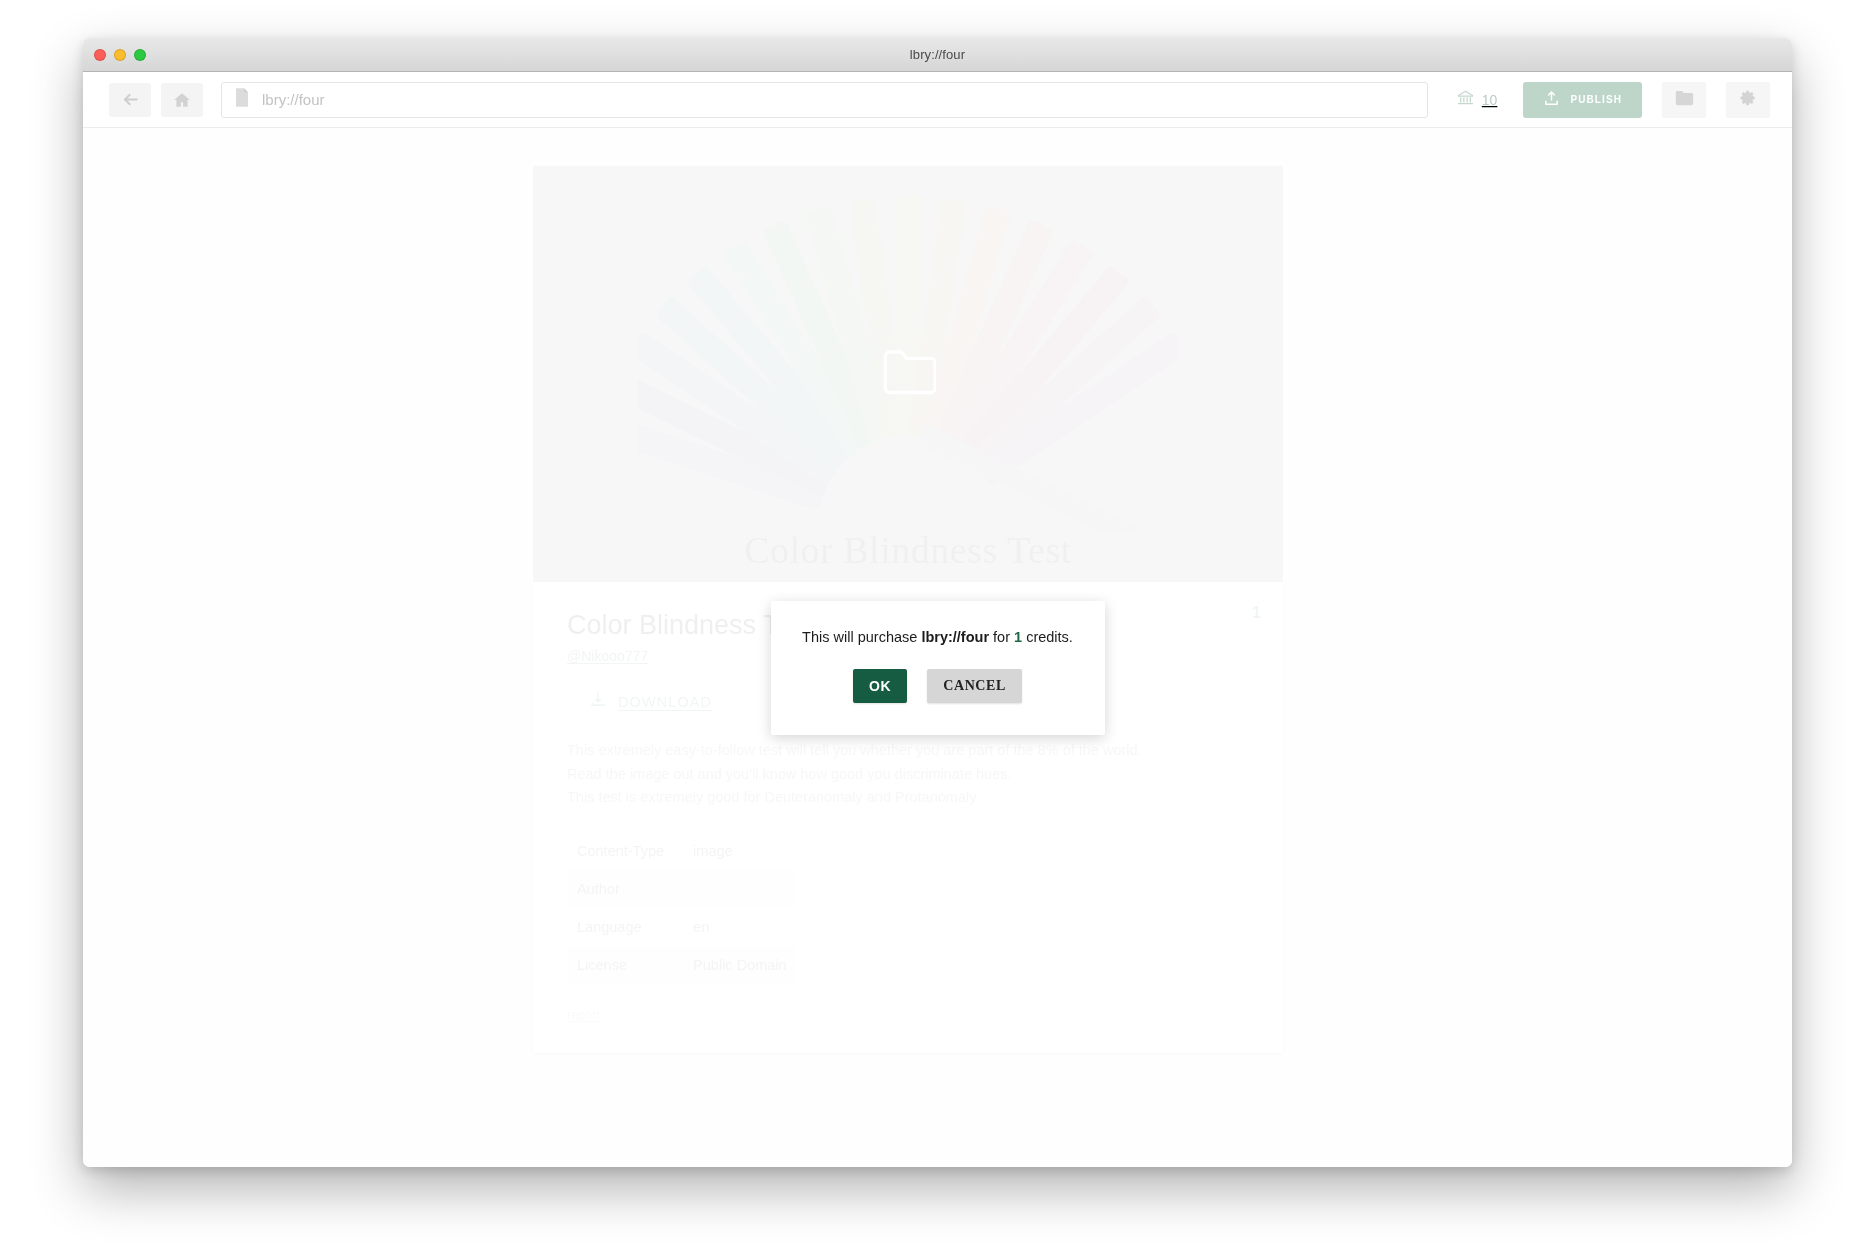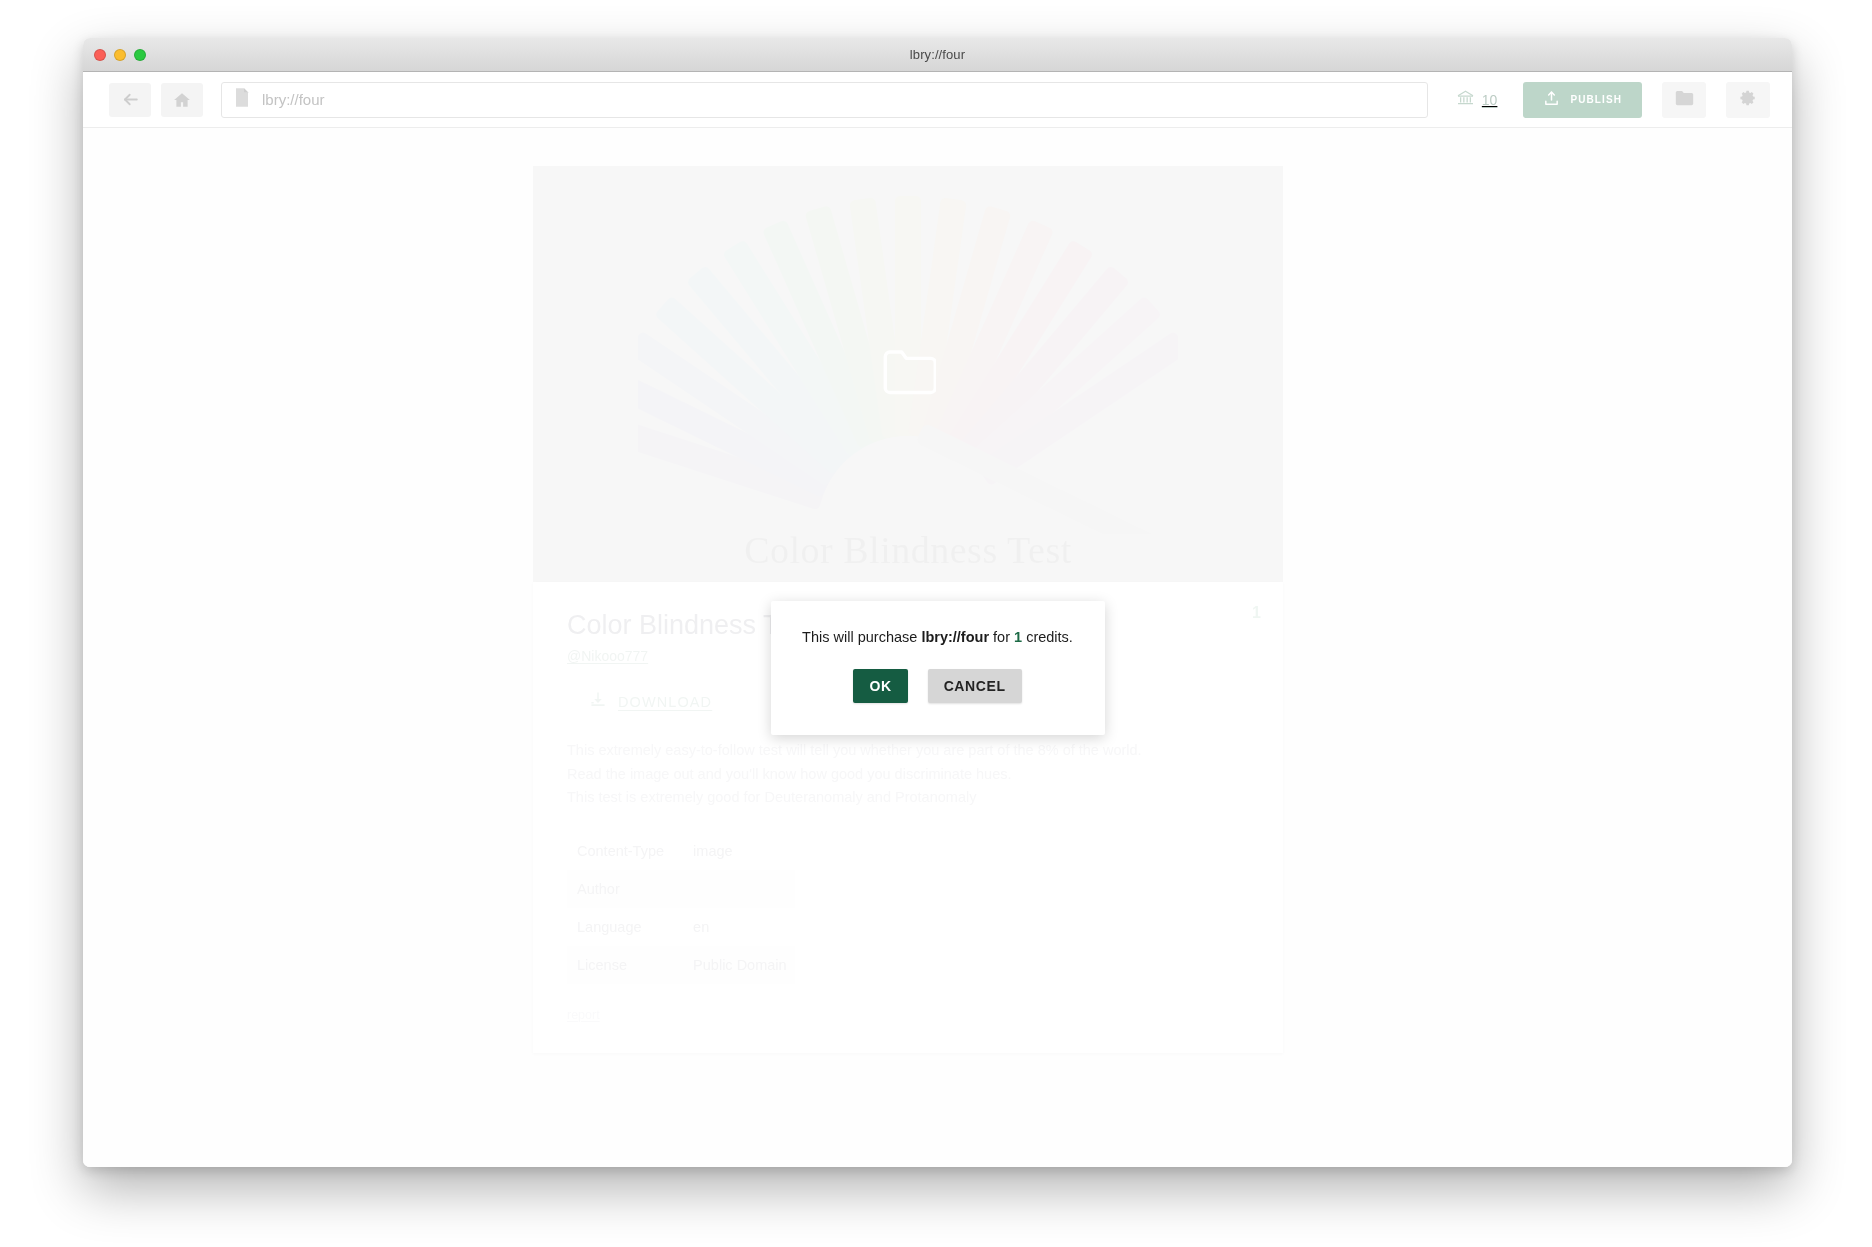--- a/index.html
+++ b/index.html
@@ -306,21 +306,21 @@
     font-size: 14px;
     font-weight: 600;
     letter-spacing: .6px;
     padding: 9px 16px;
     min-width: 42px;
     cursor: pointer;
     font-family: "Liberation Sans", sans-serif;
     box-shadow: 0 1px 2px rgba(0,0,0,0.12);
   }
   #modal-ok { background: #155c42; color: #ffffff; }
-  #modal-cancel { background: #d6d6d6; color: #232323; }
+  #modal-cancel { background: #d6d6d6; color: #232323; font-family: Liberation Serif, serif; }
 </style>
 </head>
 <body>
 
 <div id="os-window">
 
   <div id="titlebar">
     <div id="traffic-lights">
       <span class="light red"></span>
       <span class="light yellow"></span>

